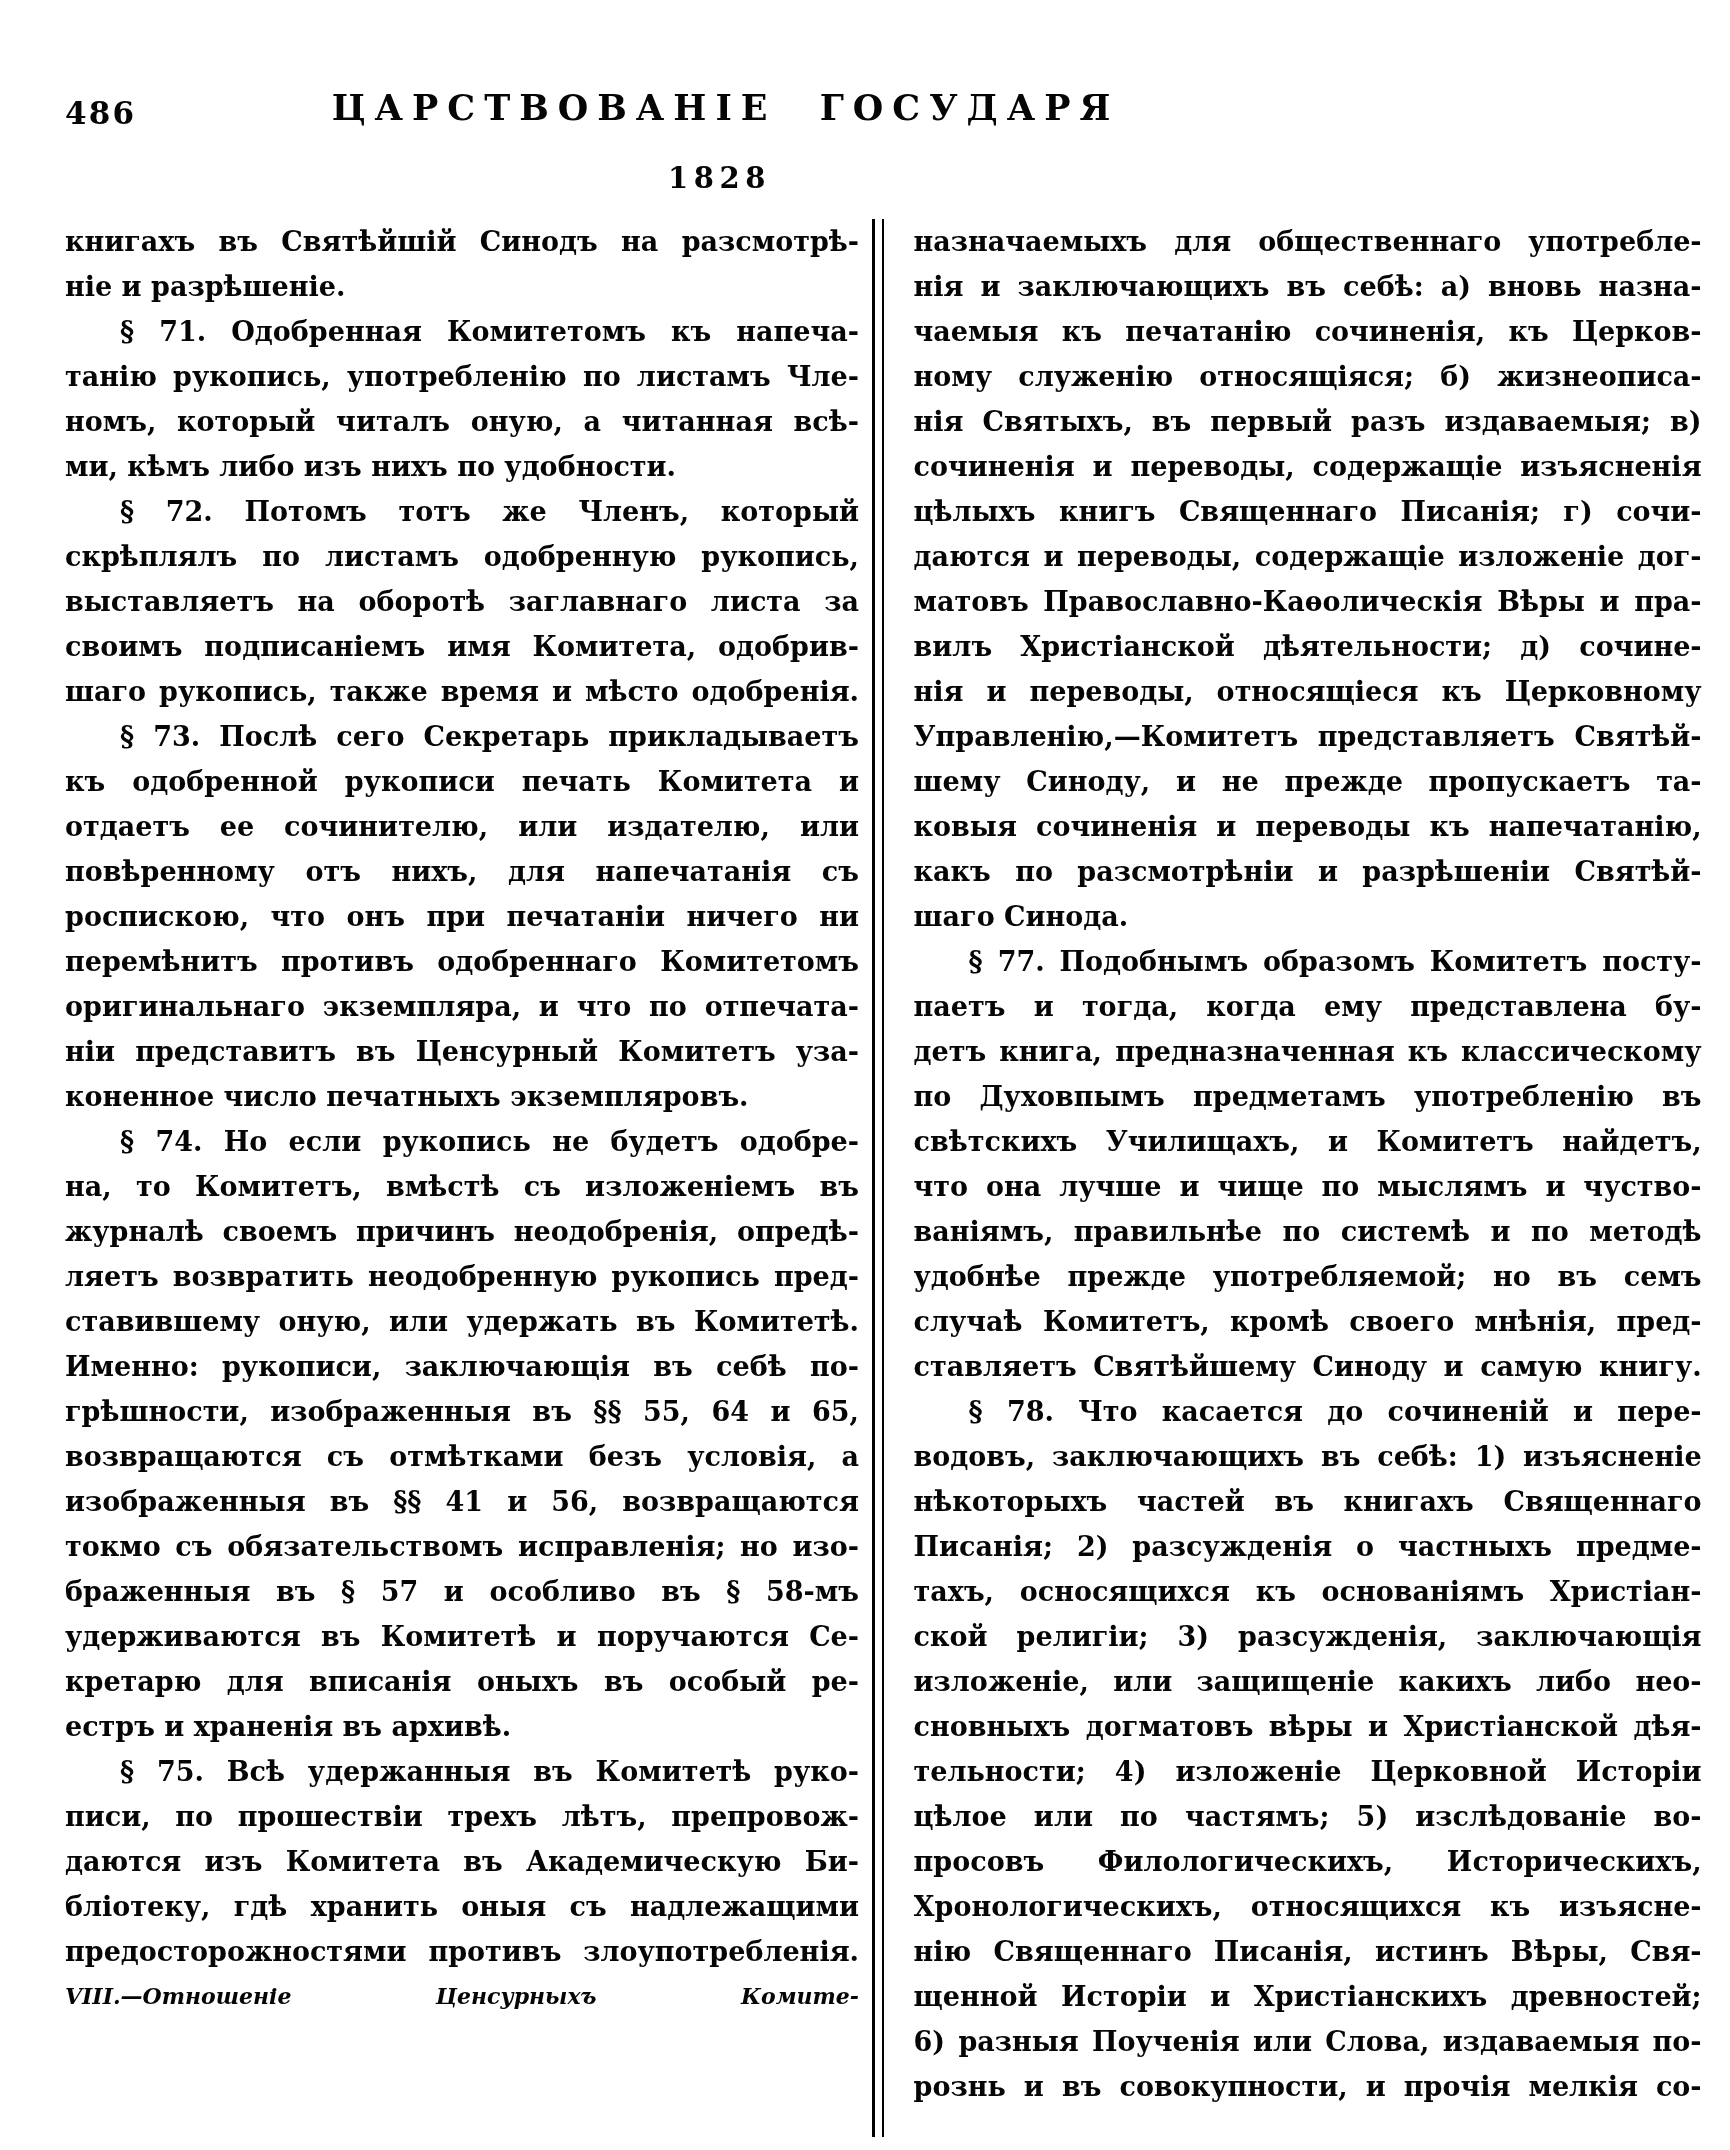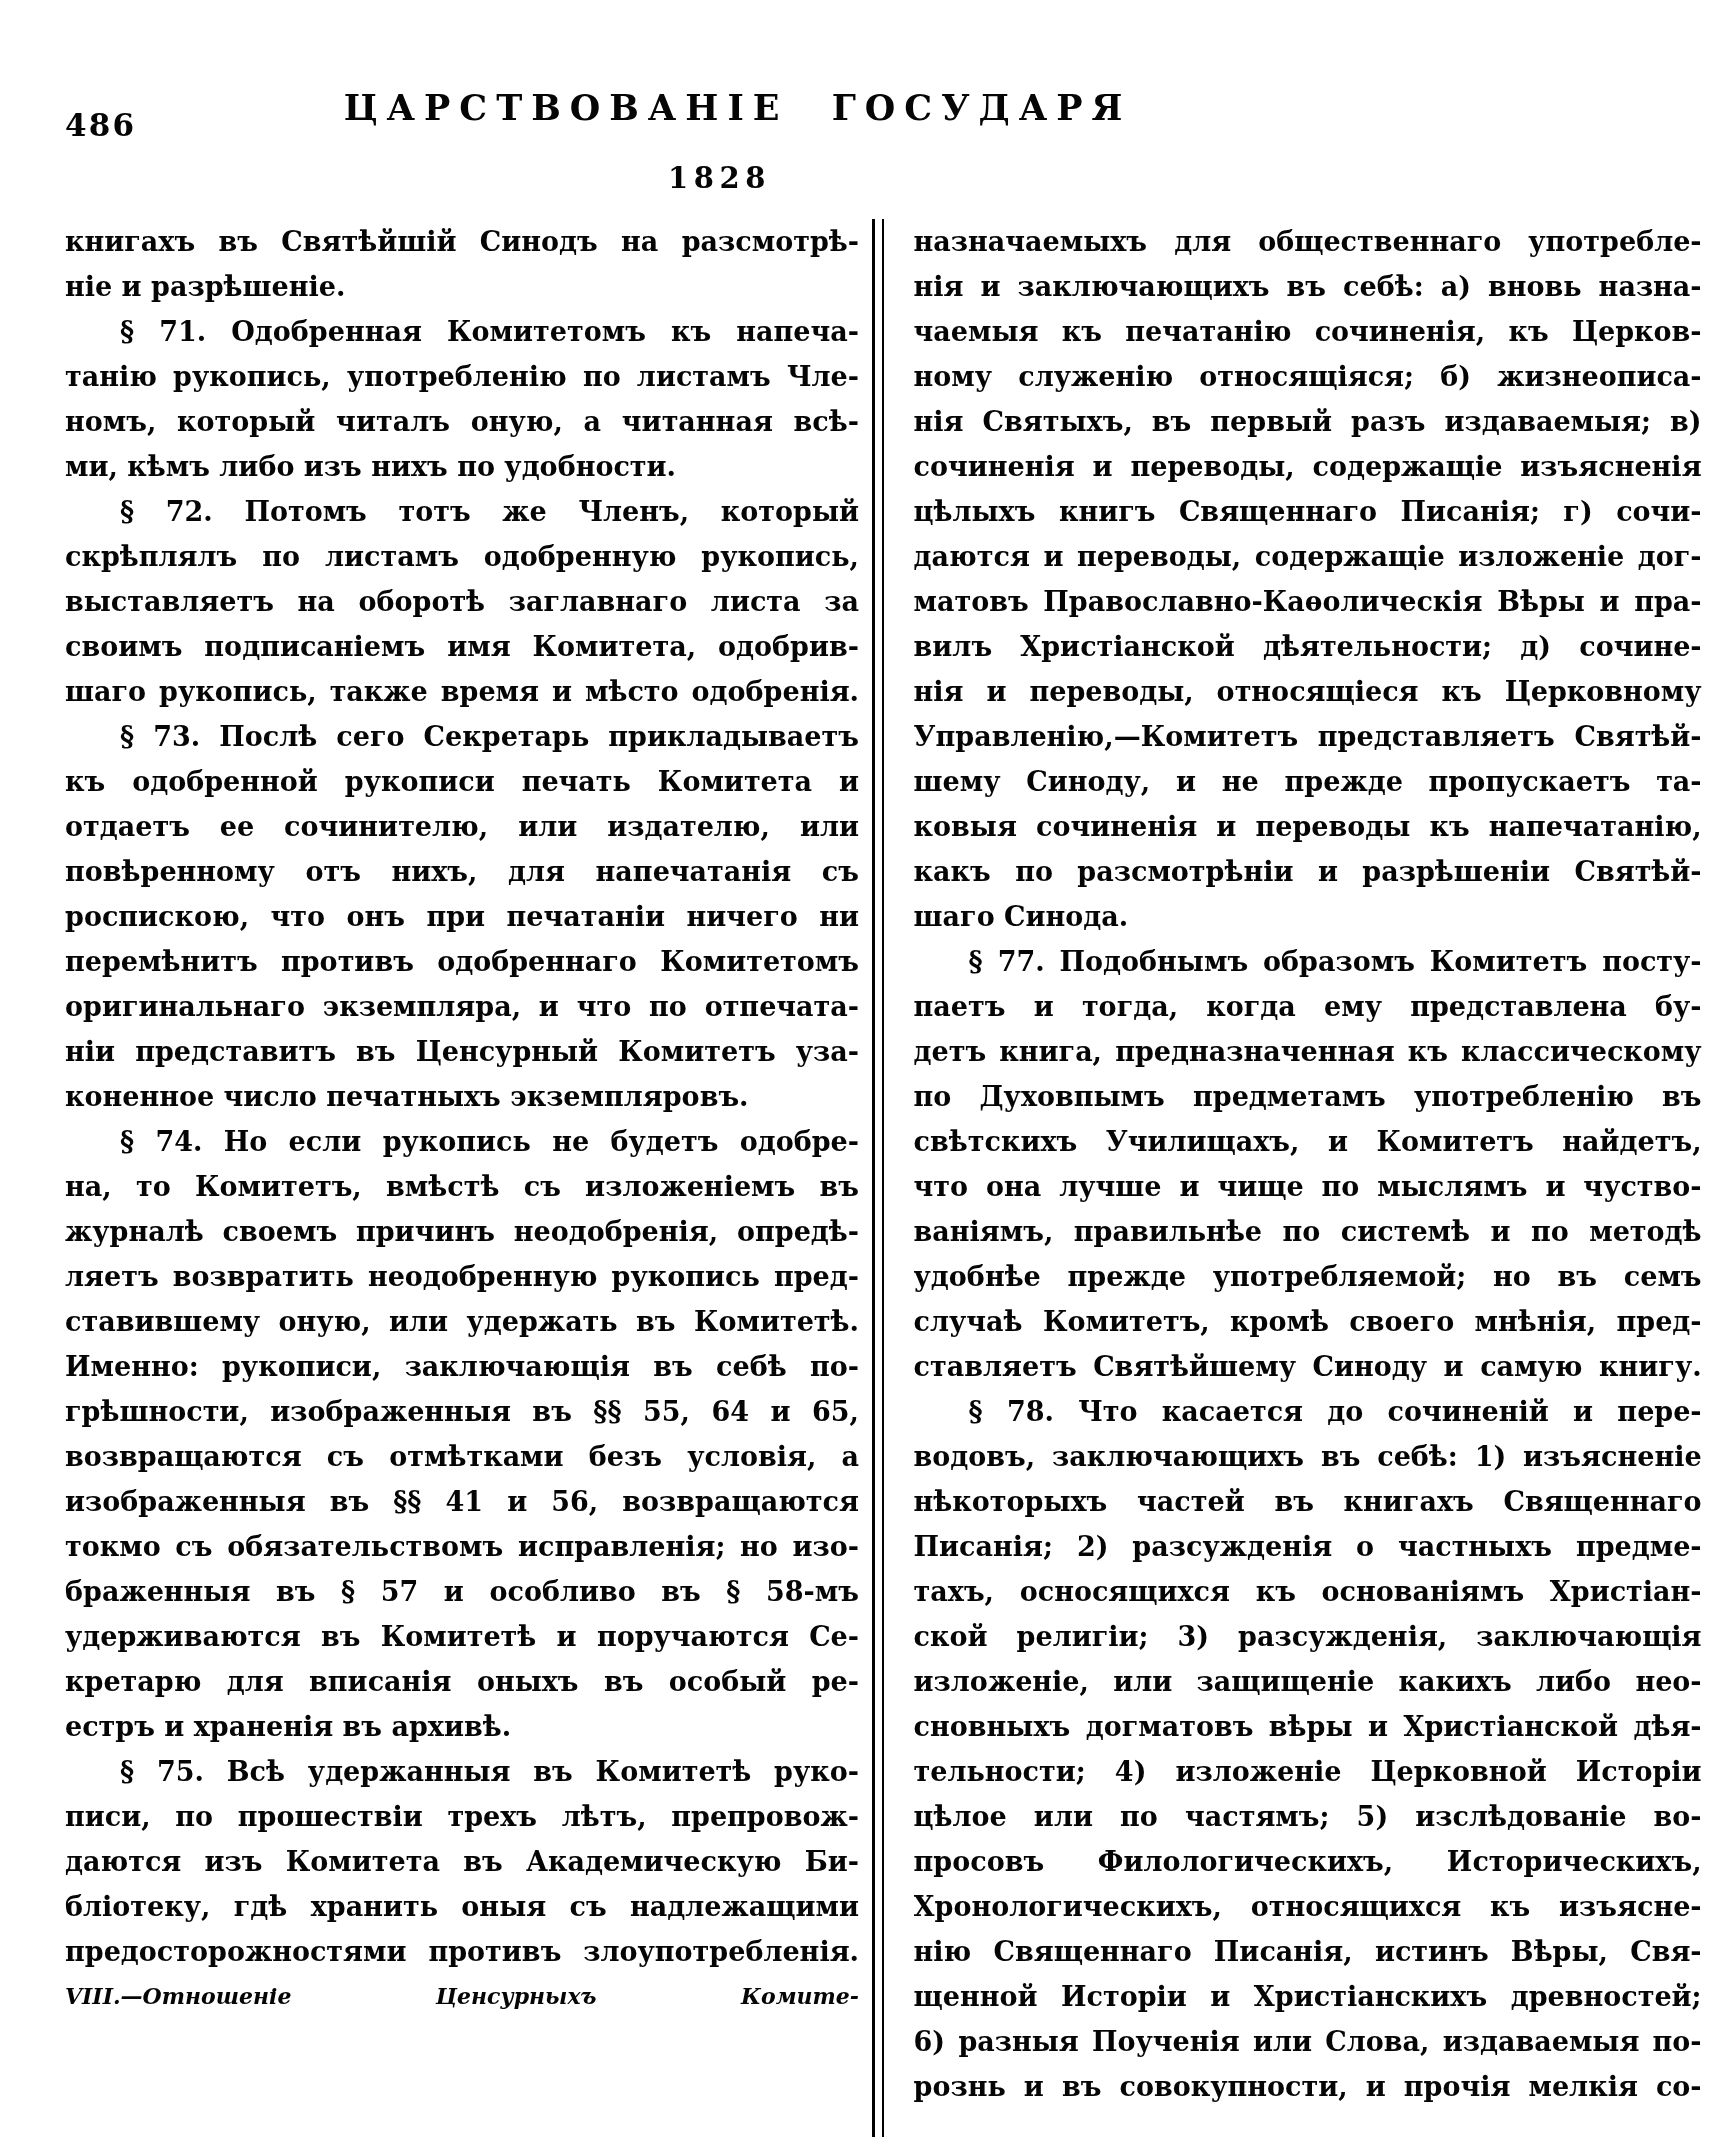--- a/index.html
+++ b/index.html
@@ -3,25 +3,25 @@
 <meta charset="utf-8">
 <style>
   html,body{margin:0;padding:0;background:#ffffff;}
   body{
     width:1731px;height:2151px;position:relative;
     font-family:"DejaVu Serif", serif;
     color:#050505;
     overflow:hidden;
   }
   .page-number{
-    position:absolute;left:65px;top:107px;
+    position:absolute;left:65px;top:95px;
     font-size:31px;font-weight:700;letter-spacing:2.2px;
   }
   .header-title{
-    position:absolute;left:308px;top:87px;width:859px;
+    position:absolute;left:296px;top:87px;width:859px;
     text-align:center;font-size:35px;font-weight:700;
     letter-spacing:9px;word-spacing:22px;white-space:nowrap;
   }
   .header-year{
     position:absolute;left:290px;top:161px;width:859px;
     text-align:center;font-size:29px;font-weight:700;letter-spacing:5.6px;
   }
   .cols{
     position:absolute;left:65px;top:219px;display:flex;align-items:flex-start;
   }

